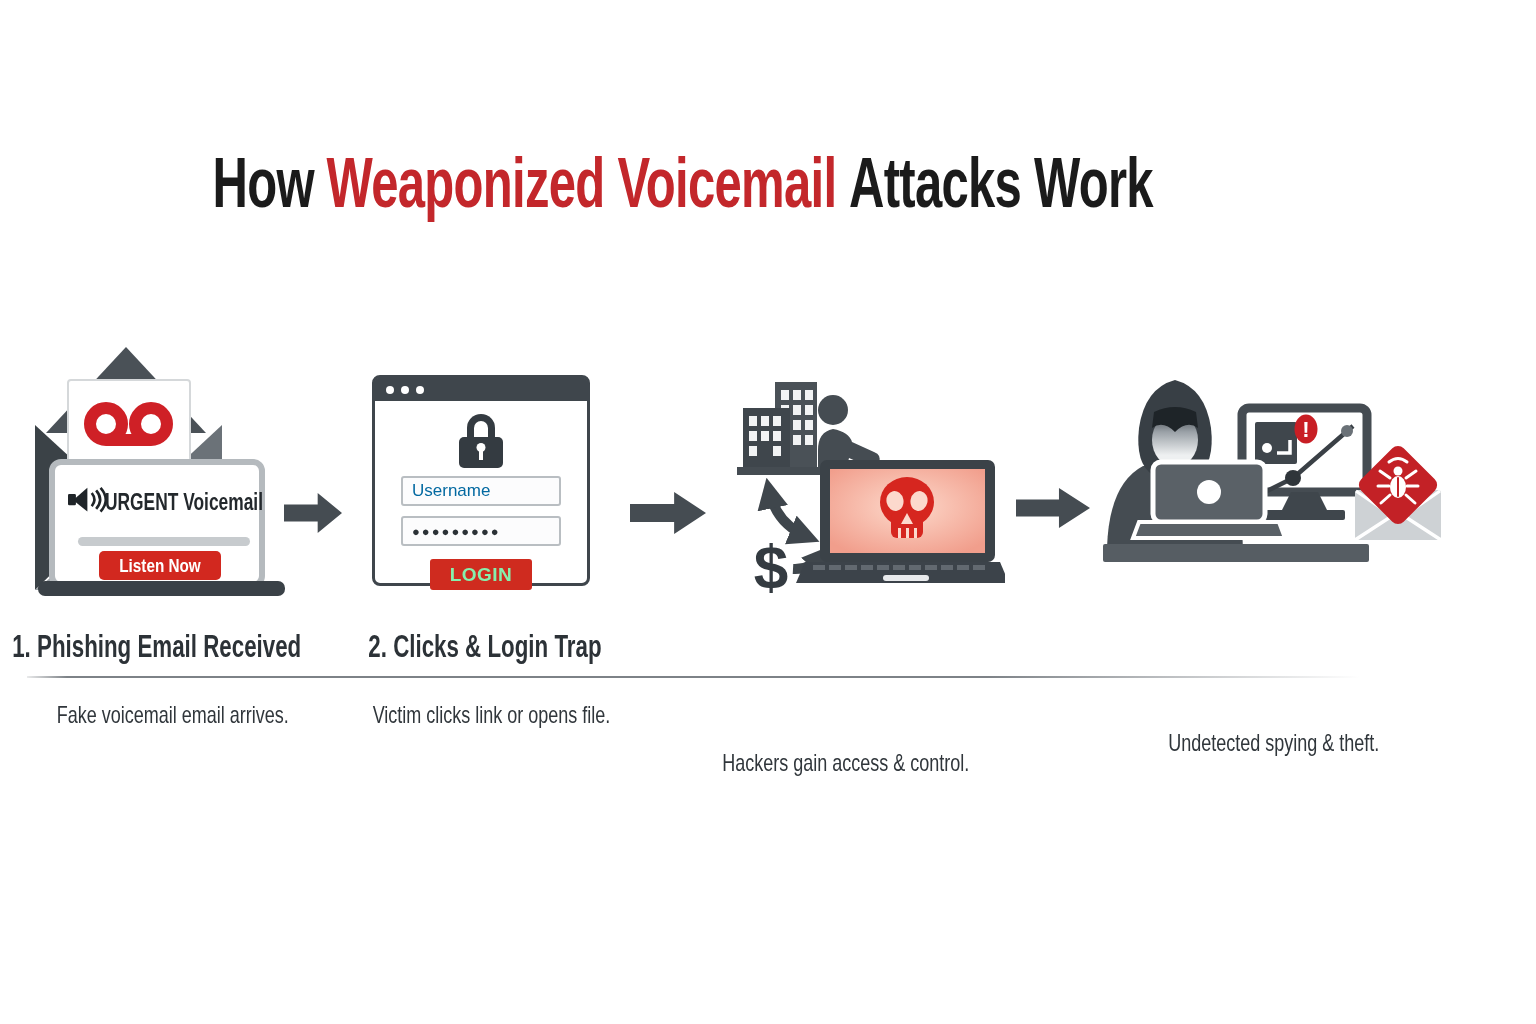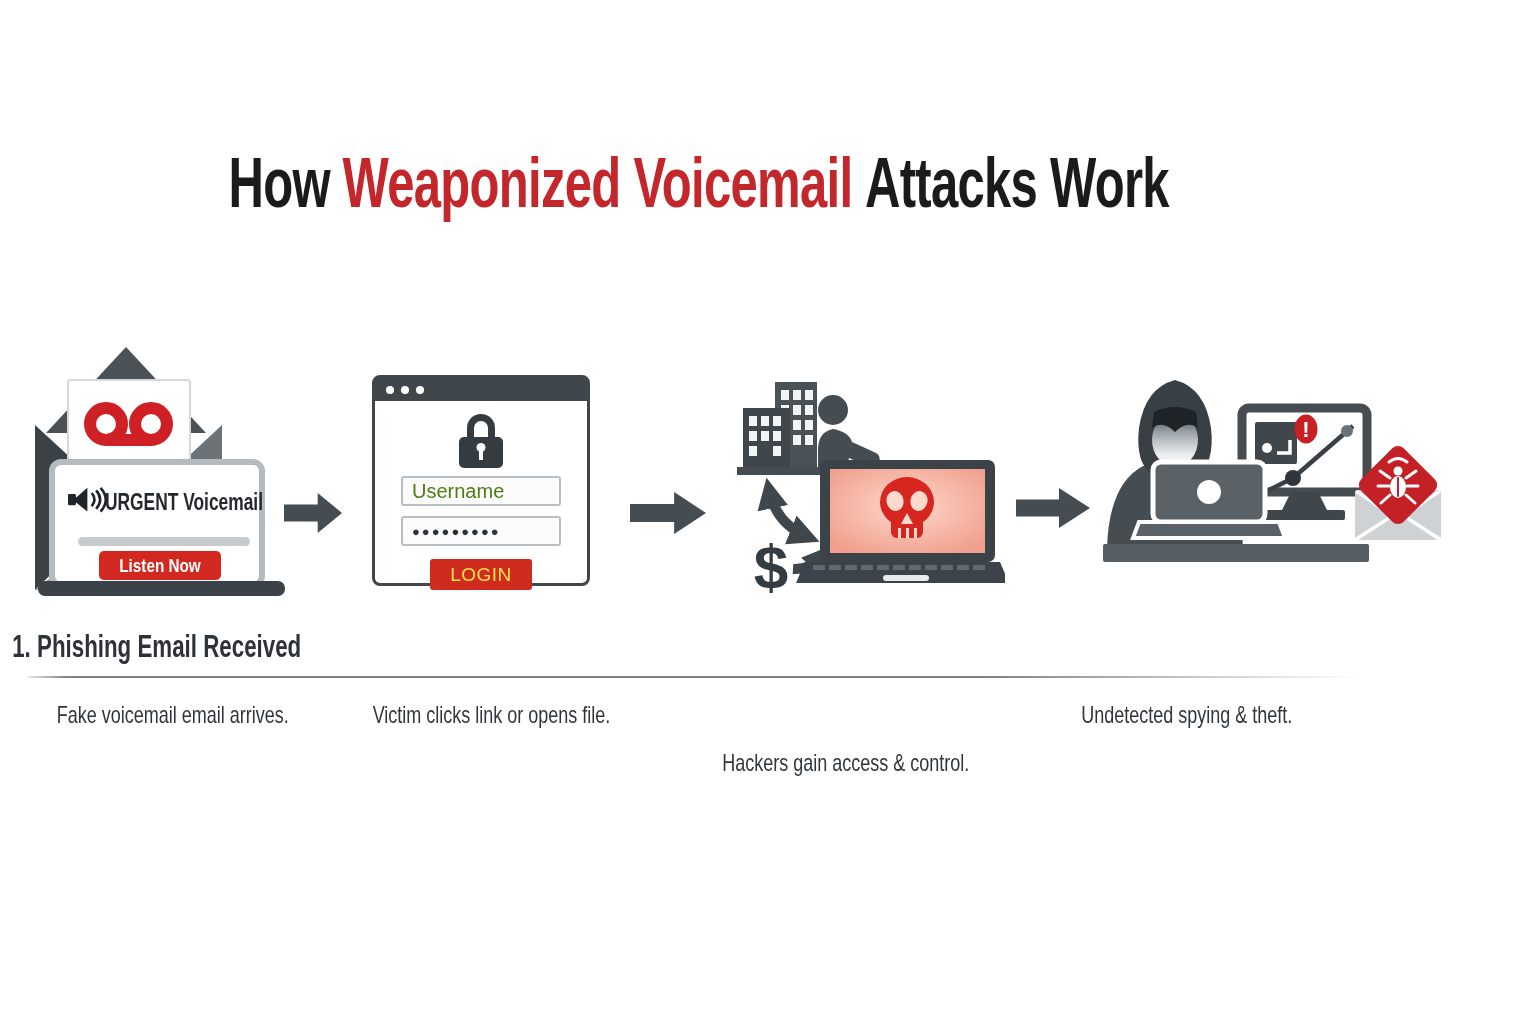--- a/index.html
+++ b/index.html
@@ -1,19 +1,19 @@
 <!DOCTYPE html>
 <html><head>
 <meta charset="utf-8">
 <style>
   html,body{margin:0;padding:0;background:#fff;}
   .canvas{position:relative;width:1536px;height:1024px;background:#ffffff;overflow:hidden;
           font-family:"Liberation Sans",sans-serif;}
   
-  .title{position:absolute;left:16px;top:148px;width:1366px;text-align:center;
+  .title{position:absolute;left:0;top:148px;width:1366px;text-align:center;
          font-size:70px;font-weight:700;line-height:1;color:#1b1b1b;white-space:nowrap;}
   .title-inner{display:inline-block;transform:scaleX(0.70);transform-origin:center;letter-spacing:-1px;}
   .title-inner > span + span{margin-left:0.26em;}
   .title .red{color:#c3272b;}
   
   .step-label{position:absolute;top:629px;width:420px;text-align:center;font-size:31px;
               font-weight:700;color:#2c3237;white-space:nowrap;}
   .step-caption{position:absolute;top:701px;width:420px;text-align:center;font-size:24px;
                 font-weight:400;color:#30363b;white-space:nowrap;}
   .cond{display:inline-block;transform:scaleX(0.72);transform-origin:center;}
@@ -30,24 +30,24 @@
   .lock{margin:13px auto 0;width:44px;height:52px;}
   .shackle{width:28px;height:24px;border:7px solid #343b41;border-bottom:none;
            border-radius:14px 14px 0 0;margin:0 auto;box-sizing:border-box;}
   .lock-body{width:44px;height:31px;background:#343b41;border-radius:5px;margin-top:-1px;position:relative;}
   .lock-body::after{content:"";position:absolute;left:50%;top:6px;transform:translateX(-50%);
                     width:9px;height:9px;border-radius:50%;background:#fff;}
   .lock-body::before{content:"";position:absolute;left:50%;top:13px;transform:translateX(-50%);
                      width:4px;height:10px;background:#fff;}
   .fields{padding:0 26px;}
   .field{margin-top:10px;height:26px;border:2px solid #b9bec2;border-radius:3px;background:#fcfcfd;
-         display:flex;align-items:center;padding-left:9px;font-size:20px;color:#4d7c0f;}
+         display:flex;align-items:center;padding-left:9px;font-size:17px;color:#0369a1;}
   .field.password{font-size:13px;letter-spacing:2px;color:#2b3136;font-weight:700;}
   .login-btn{margin:13px auto 0;width:102px;height:31px;background:#cf2b1f;border-radius:3px;
-             color:#fde047;font-weight:400;font-size:19px;display:flex;align-items:center;
+             color:#86efac;font-weight:700;font-size:19px;display:flex;align-items:center;
              justify-content:center;letter-spacing:0.5px;}
   .arrow{position:absolute;}
   svg text{font-family:"Liberation Sans",sans-serif;}
 </style>
 </head>
 <body>
 
 <div class="canvas">
 
   <div class="title">
@@ -266,25 +266,27 @@
         <path d="M311,106 L321,99"></path>
           <path d="M312,114 L323,114"></path>
           <path d="M311,123 L320,131"></path>
         <path d="M303,106 L303,124" stroke="#c32126" stroke-width="2"></path>
       </g>
     </g>
   </svg>
 
   <div class="step-label" style="left:-53px;">
     <span class="cond">1. Phishing Email Received</span></div>
+  <div class="step-label" style="left:275px;">
+    <span class="cond">2. Clicks &amp; Login Trap</span></div>
 
   <div class="divider"></div>
 
   <div class="step-caption" style="left:-37px;">
     <span class="cond2">Fake voicemail email arrives.</span></div>
   <div class="step-caption" style="left:281px;">
     <span class="cond2">Victim clicks link or opens file.</span></div>
   <div class="step-caption" style="left:636px;margin-top:48px;">
     <span class="cond2">Hackers gain access &amp; control.</span></div>
-  <div class="step-caption" style="left:977px;">
+  <div class="step-caption" style="left:1064px;margin-top:28px;">
     <span class="cond2">Undetected spying &amp; theft.</span></div>
 
 </div>
 
 </body></html>

